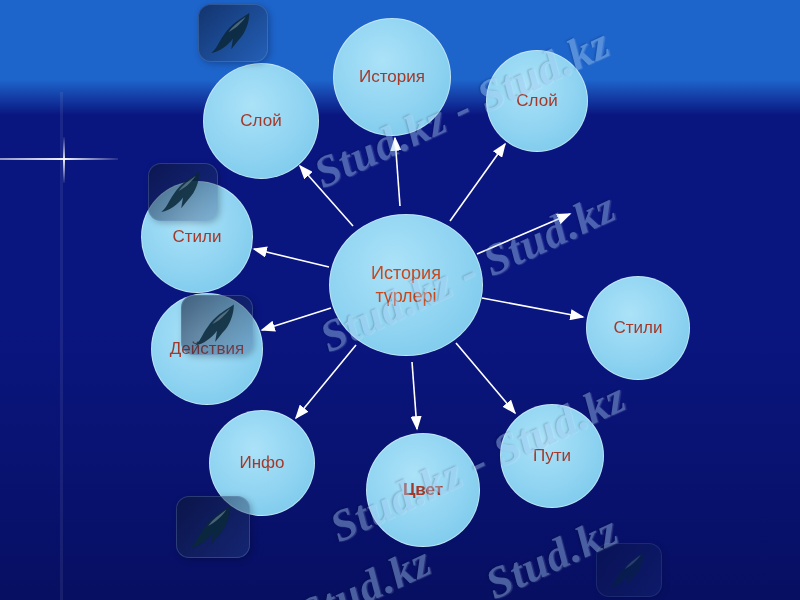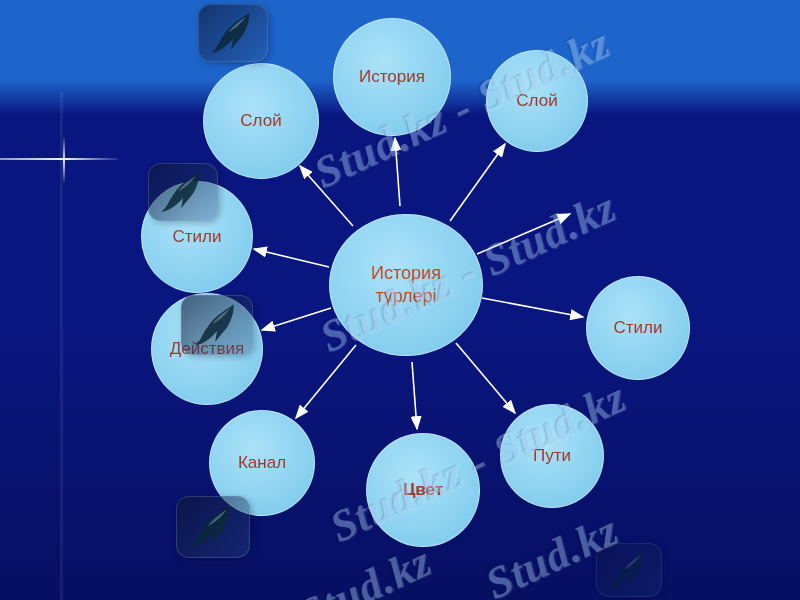--- a/index.html
+++ b/index.html
@@ -108,21 +108,21 @@
   <div class="node" style="left:586px; top:276px; width:102px; height:102px;">
       <span>Стили</span>
     </div>
   <div class="node" style="left:500px; top:404px; width:102px; height:102px;">
       <span>Пути</span>
     </div>
   <div class="node" style="left:366px; top:433px; width:112px; height:112px;font-weight:bold;">
       <span>Цвет</span>
     </div>
   <div class="node" style="left:209px; top:410px; width:104px; height:104px;">
-      <span>Канал</span>
+      <span>Инфо</span>
     </div>
   <div class="node" style="left:151px; top:293px; width:110px; height:110px;">
       <span>Действия</span>
     </div>
   <div class="node" style="left:141px; top:181px; width:110px; height:110px;">
       <span>Стили</span>
     </div>
 
   <div class="logo" style="left:198px; top:4px;   width:70px; height:58px;">
     <svg viewBox="0 0 64 64">

